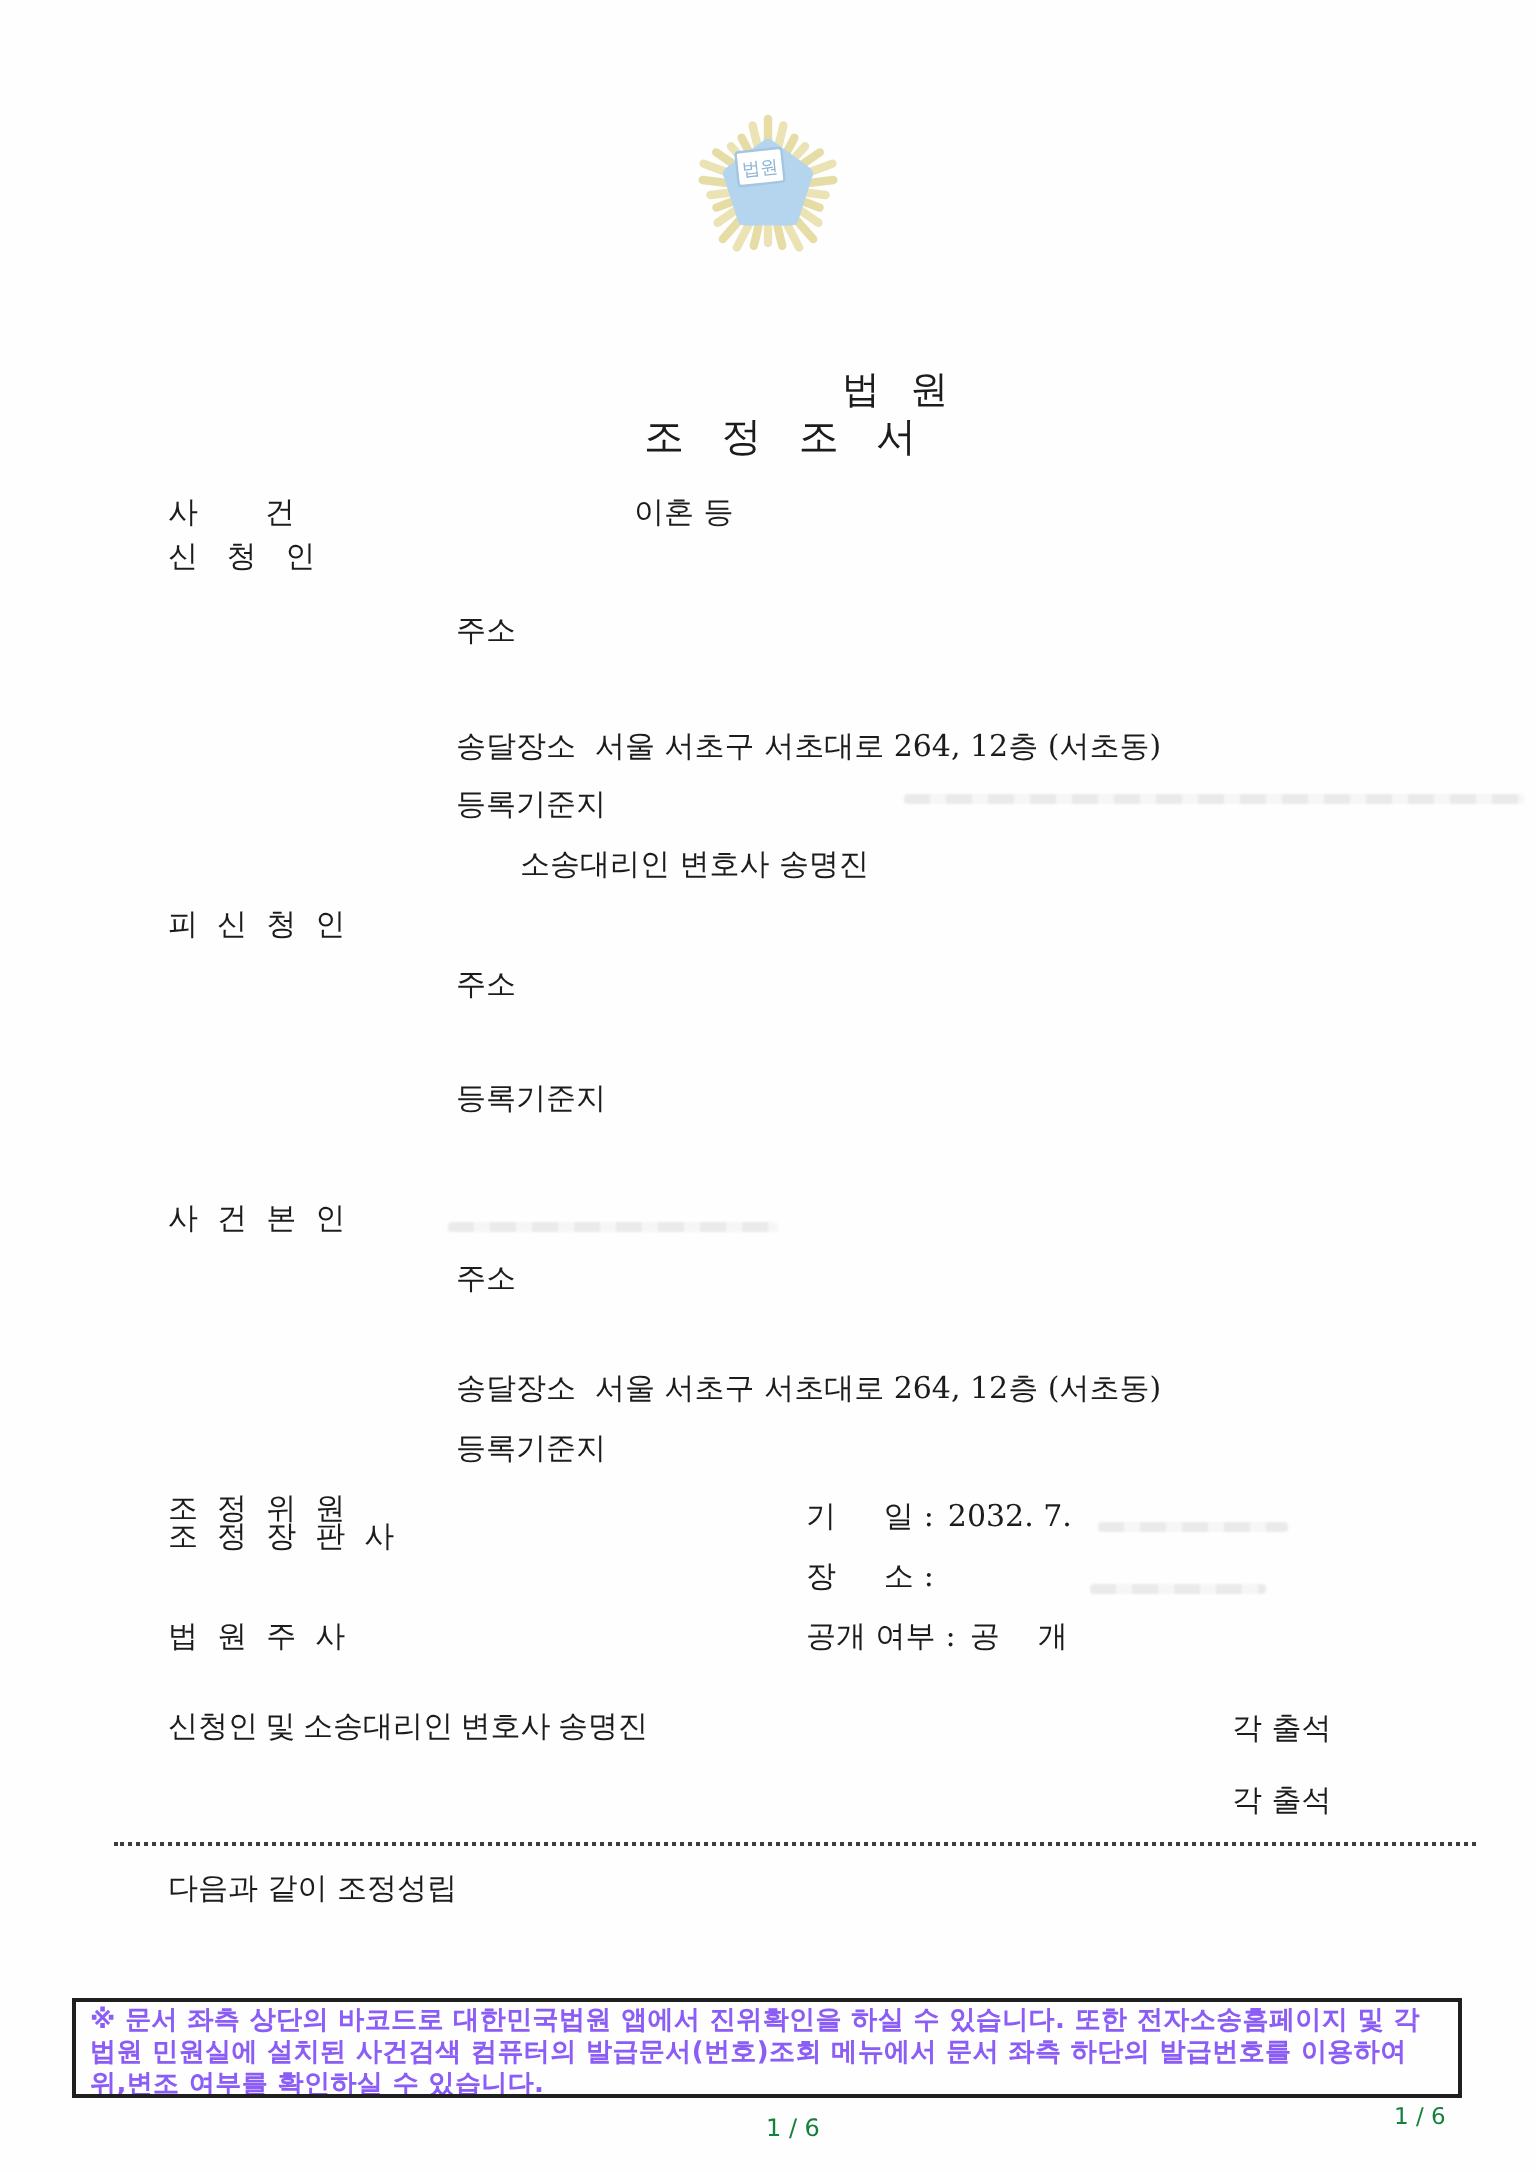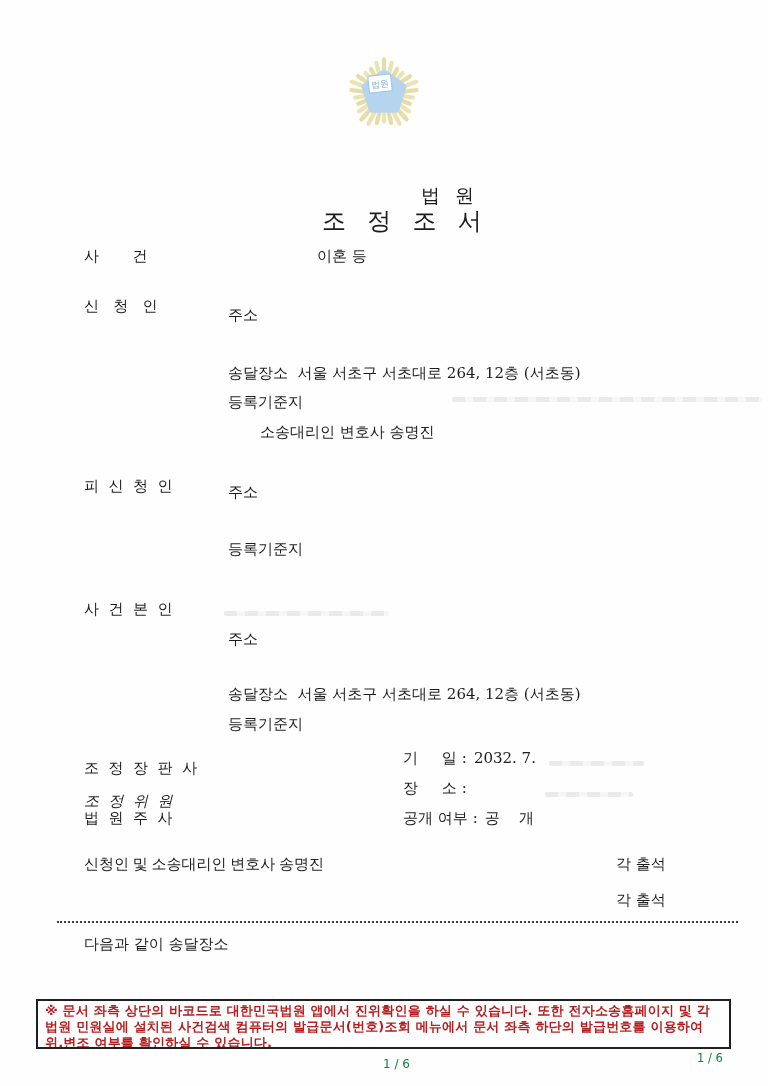--- a/index.html
+++ b/index.html
@@ -7,38 +7,38 @@
     position:relative;
     width:768px;height:1086px;
     margin:0 auto;
     background:#fefefe;
     font-family:"DejaVu Serif","Liberation Serif",serif;
     color:#1c1c1c;
     overflow:hidden;
   }
   .abs{position:absolute;white-space:pre;font-size:15px;line-height:1.25;}
   .title-court{font-size:19px;letter-spacing:1px;}
-  .title-doc{font-size:24px;letter-spacing:2px;}
+  .title-doc{font-size:20px;letter-spacing:2px;}
   .status{font-size:15px;}
   .dashed-sep{
     position:absolute;left:57px;top:921px;width:681px;height:0;
     border-top:2px dotted #3c3c3c;
   }
   .smudge{
     position:absolute;height:5px;border-radius:2px;
     background:repeating-linear-gradient(90deg,#d7d7d7 0 13px,#efefef 13px 21px);
     opacity:.5;filter:blur(.6px);
   }
   .footer-box{
     position:absolute;left:36px;top:999px;width:695px;height:50px;
     border:2px solid #1f1f1f;box-sizing:border-box;
     padding:2px 7px 0 7px;
     font-family:"DejaVu Sans","Liberation Sans",sans-serif;
     font-weight:bold;font-size:13px;line-height:16px;
-    color:#b91c1c;letter-spacing:.2px;overflow:hidden;
+    color:#8b5cf6;letter-spacing:.2px;overflow:hidden;
   }
   .pageno{
     position:absolute;
     font-family:"DejaVu Sans","Liberation Sans",sans-serif;
     color:#15803d;
   }
   .emblem{position:absolute;left:337px;top:56px;width:94px;height:78px;}
 </style>
 </head>
 <body>
@@ -80,55 +80,55 @@
       <text x="43" y="31" font-size="9" text-anchor="middle" fill="#8cb2d4">법원</text>
     </g>
   </svg>
 
   <div class="abs title-court" style="left:421px;top:184px;text-align:right;">법  원</div>
   <div class="abs title-doc" style="left:322px;top:206px;">조  정  조  서</div>
 
   <div class="abs" style="left:84px;top:247px;">사       건</div>
   <div class="abs" style="left:317px;top:247px;">이혼 등</div>
 
-  <div class="abs" style="left:84px;top:297px;text-align:right;">신   청   인</div>
+  <div class="abs" style="left:84px;top:269px;text-align:right;">신   청   인</div>
   <div class="abs" style="left:228px;top:306px;">주소</div>
   <div class="abs" style="left:228px;top:364px;">송달장소  서울 서초구 서초대로 264, 12층 (서초동)</div>
   <div class="abs" style="left:228px;top:393px;">등록기준지</div>
   <div class="smudge" style="left:452px;top:397px;width:310px;"></div>
   <div class="abs" style="left:228px;top:423px;margin-left:32px;">소송대리인 변호사 송명진</div>
 
-  <div class="abs" style="left:84px;top:453px;margin-top:24px;">피  신  청  인</div>
+  <div class="abs" style="left:84px;top:453px;">피  신  청  인</div>
   <div class="abs" style="left:228px;top:483px;">주소</div>
   <div class="abs" style="left:228px;top:540px;">등록기준지</div>
 
   <div class="abs" style="left:84px;top:600px;">사  건  본  인</div>
   <div class="smudge" style="left:224px;top:611px;width:165px;"></div>
   <div class="abs" style="left:228px;top:630px;">주소</div>
   <div class="abs" style="left:228px;top:685px;">송달장소  서울 서초구 서초대로 264, 12층 (서초동)</div>
   <div class="abs" style="left:228px;top:715px;">등록기준지</div>
 
   <div class="abs" style="left:84px;top:759px;">조  정  장  판  사</div>
   <div class="abs" style="left:403px;top:749px;"><span>기     일</span><span style="margin:0 7px 0 5px;">:</span><span>2032. 7.</span></div>
   <div class="smudge" style="left:549px;top:761px;width:95px;"></div>
 
-  <div class="abs" style="left:84px;top:792px;font-style:italic;">조  정  위  원</div>
+  <div class="abs" style="left:84px;top:745px;">조  정  위  원</div>
   <div class="abs" style="left:403px;top:779px;"><span>장     소</span><span style="margin:0 7px 0 5px;">:</span><span></span></div>
   <div class="smudge" style="left:545px;top:792px;width:88px;"></div>
 
   <div class="abs" style="left:84px;top:809px;">법  원  주  사</div>
   <div class="abs" style="left:403px;top:809px;"><span>공개 여부</span><span style="margin:0 7px 0 5px;">:</span><span>공    개</span></div>
 
   <div class="abs" style="left:84px;top:855px;font-family:Liberation Serif, serif;">신청인 및 소송대리인 변호사 송명진</div>
   <div class="abs status" style="left:616px;top:855px;">각 출석</div>
 
   <div class="abs status" style="left:616px;top:891px;">각 출석</div>
 
   <div class="dashed-sep"></div>
 
-  <div class="abs" style="left:84px;top:935px;">다음과 같이 송달장소</div>
+  <div class="abs" style="left:84px;top:935px;">다음과 같이 조정성립</div>
 
   <div class="footer-box"><span>※ 문서 좌측 상단의 바코드로 대한민국법원 앱에서 진위확인을 하실 수 있습니다. 또한 전자소송홈페이지 및 각 법원 민원실에 설치된 사건검색 컴퓨터의 발급문서(번호)조회 메뉴에서 문서 좌측 하단의 발급번호를 이용하여 위,변조 여부를 확인하실 수 있습니다.</span></div>
 
   <div class="pageno" style="left:383px;top:1057px;font-size:12px;">1 / 6</div>
   <div class="pageno" style="left:697px;top:1051px;font-size:11.5px;">1 / 6</div>
 
 </div>
 
 </body></html>

